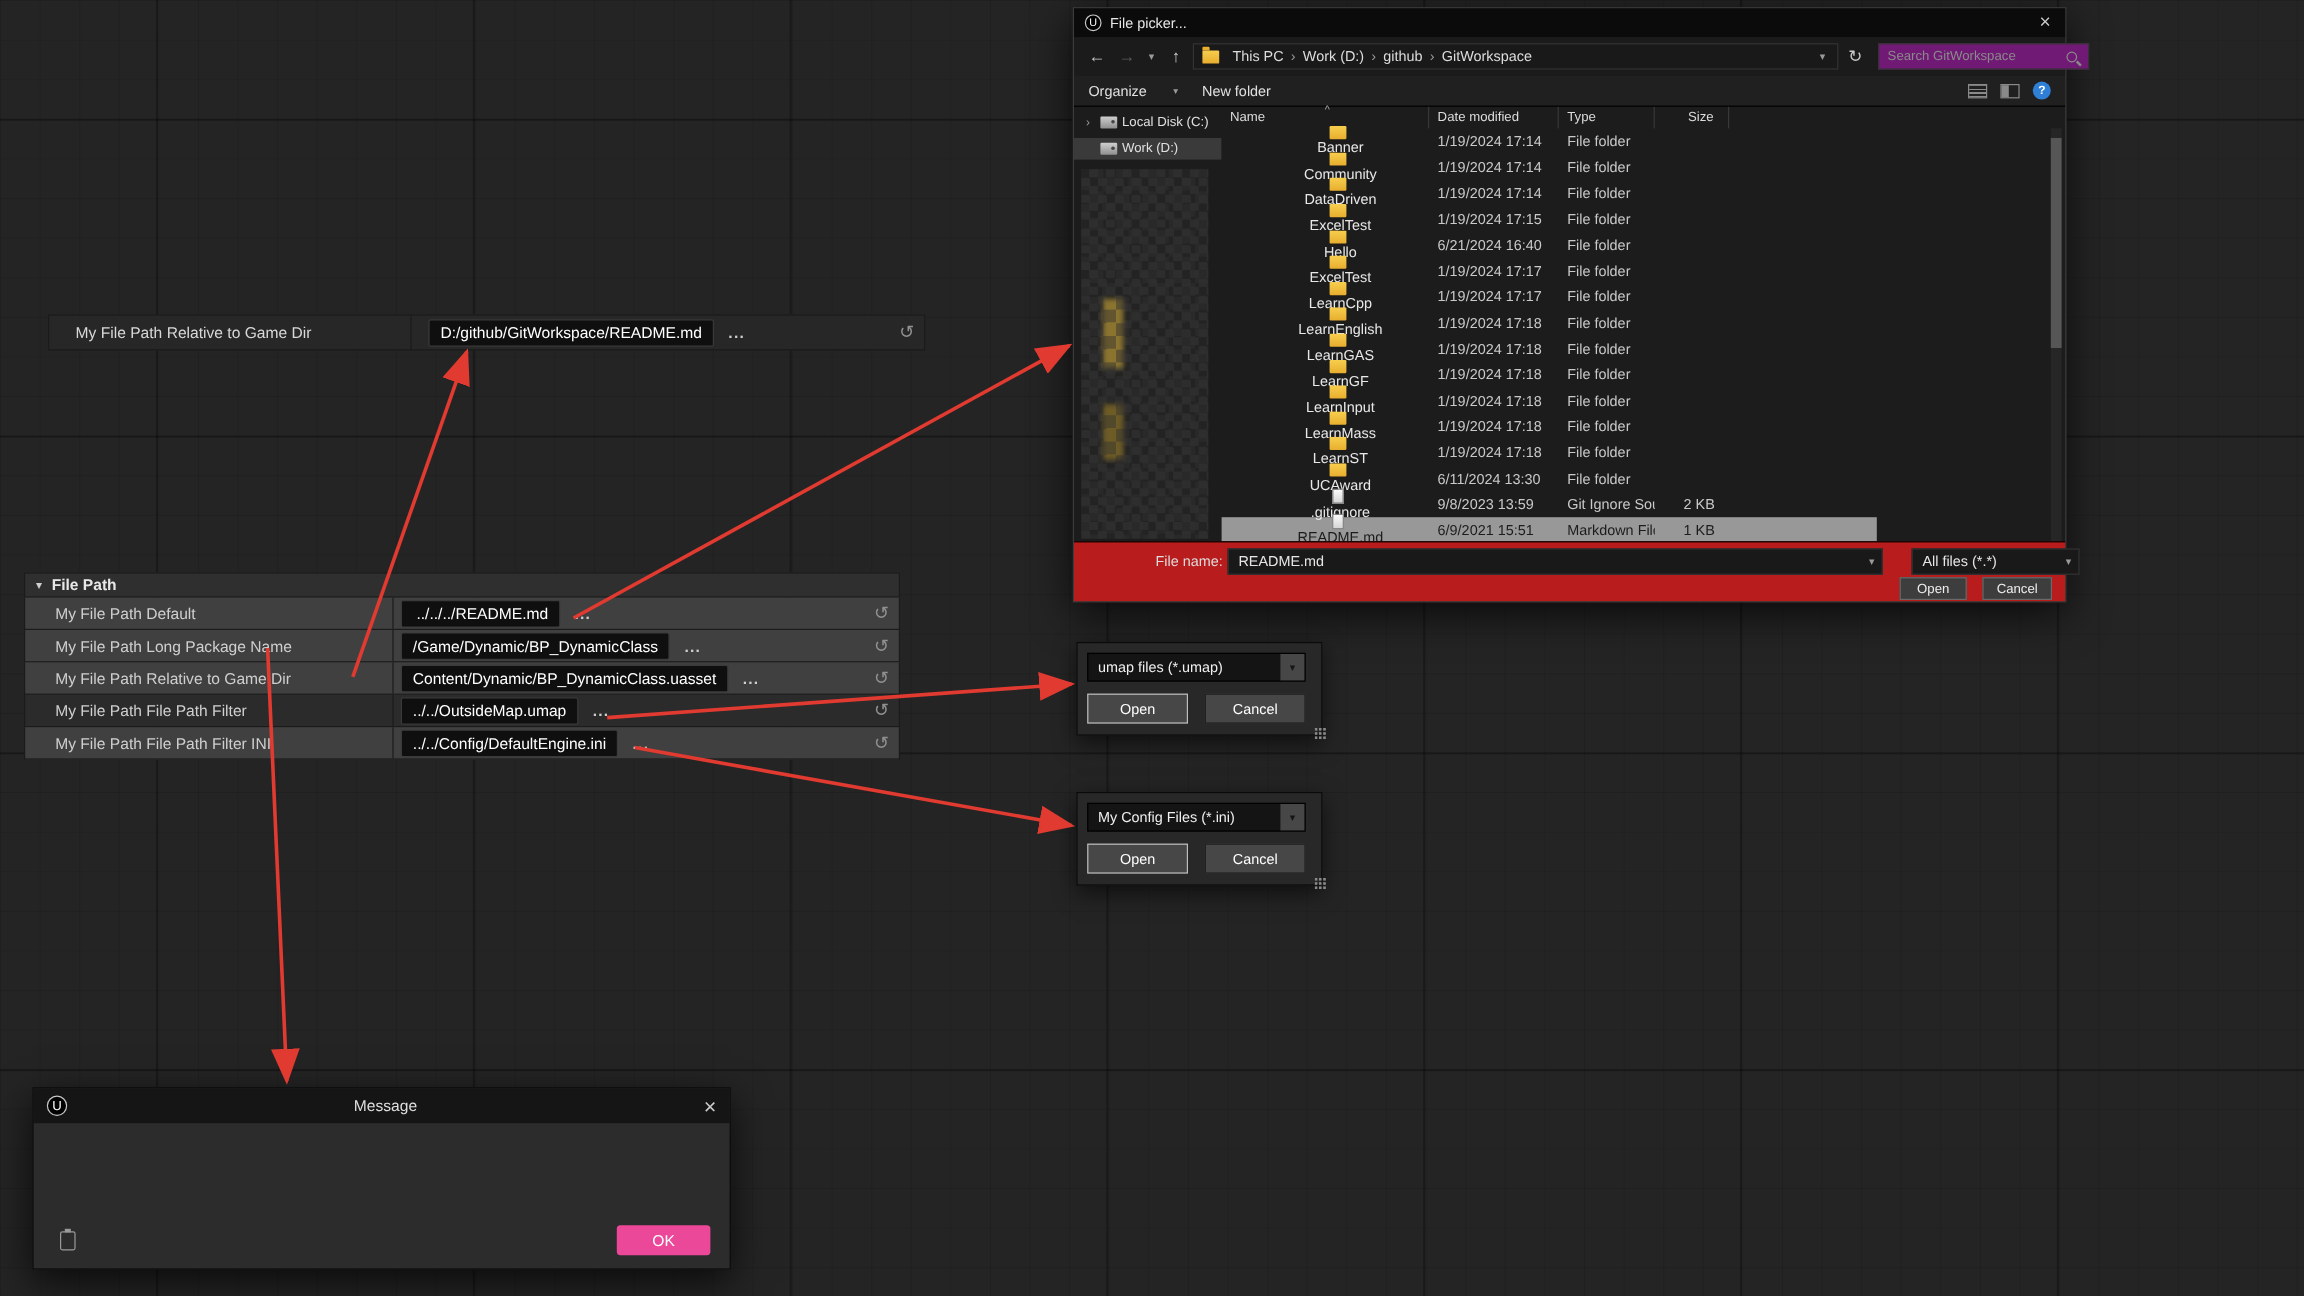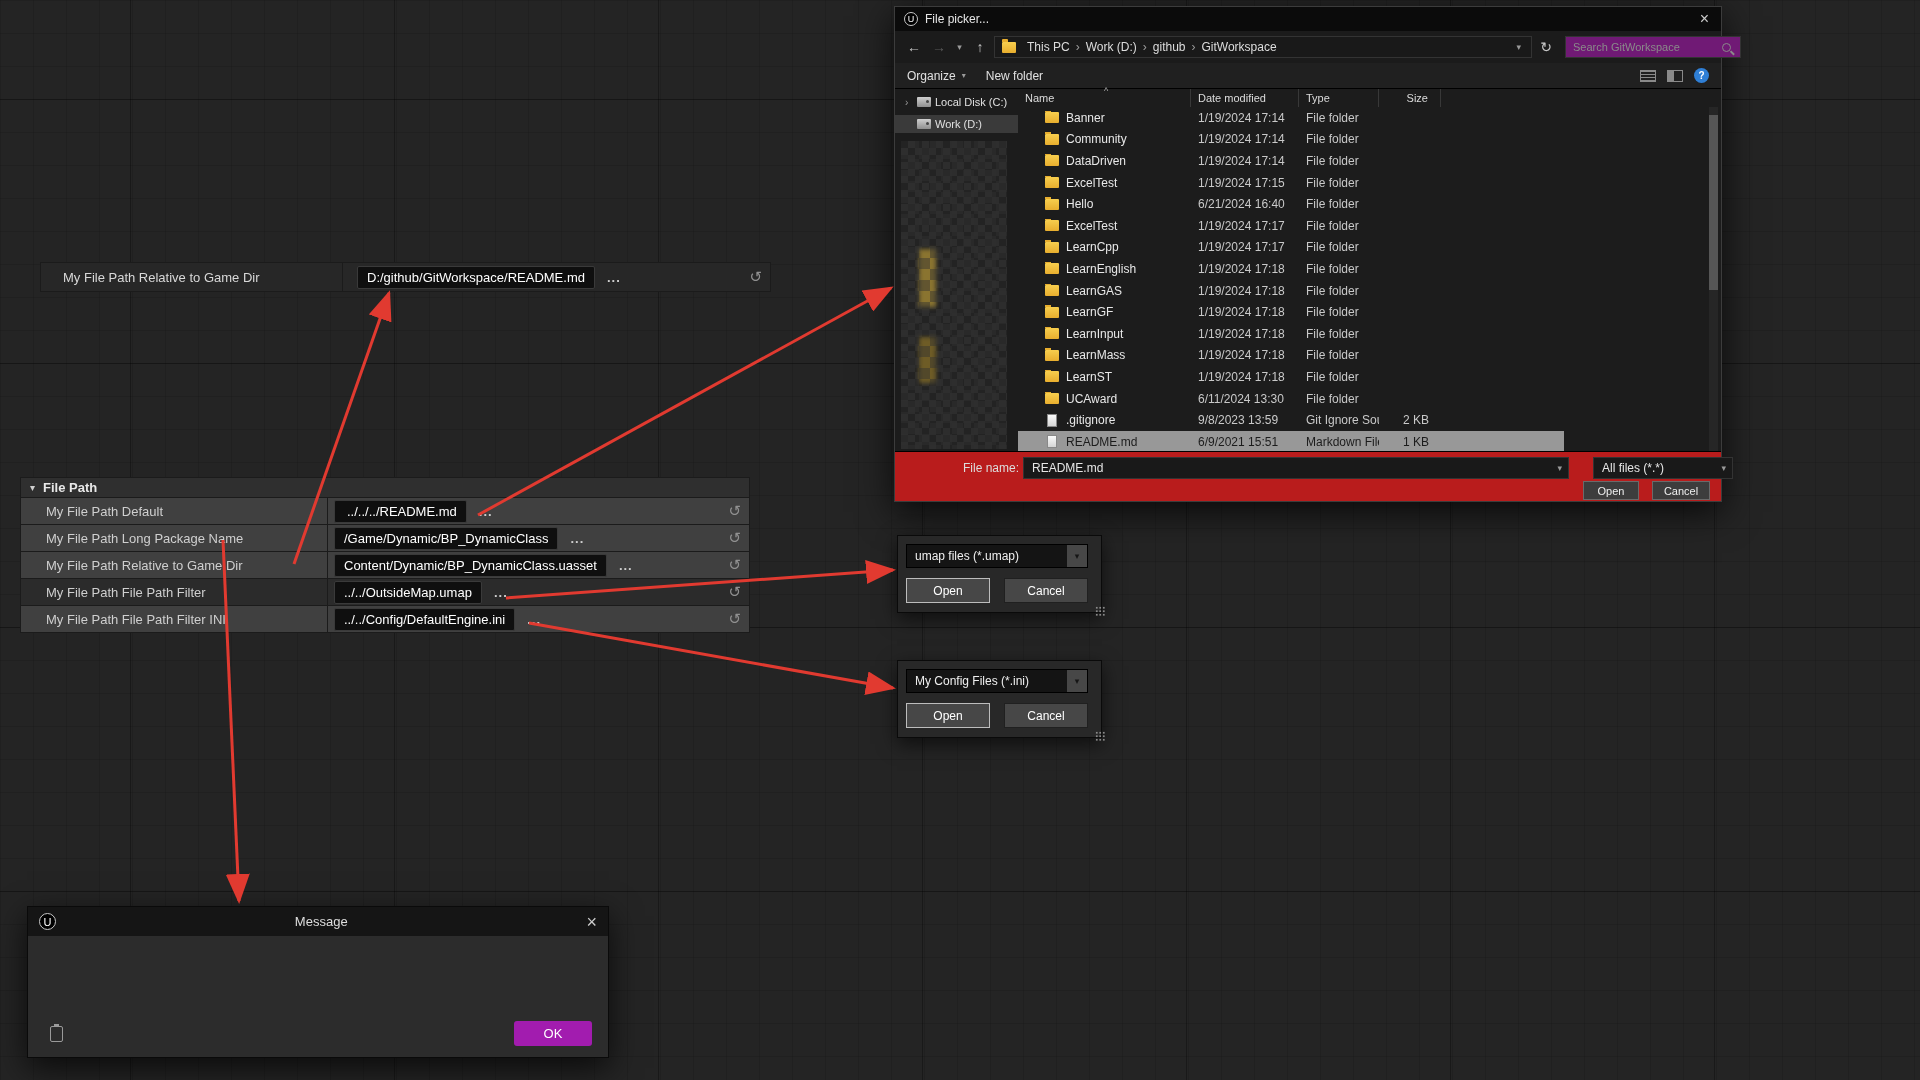--- a/index.html
+++ b/index.html
@@ -69,21 +69,21 @@
   .crumb { padding:0 6px; cursor:pointer; white-space:nowrap; }
   .sep { color:#9a9a9a; font-size:12px; }
   .addr-dd { margin-left:auto; color:#9a9a9a; font-size:9px; padding:0 5px; cursor:pointer; }
   .search { height:22px; flex:1; background:#701a75; border:1px solid #333; display:flex; align-items:center; margin-left:5px; }
   .search input { flex:1; background:transparent; border:none; outline:none; color:#cccccc; font-size:11px; padding:0 7px; font-family:"Liberation Sans", sans-serif; }
   .search input::placeholder { color:#8a8a8a; }
   .mag { width:9px; height:9px; border:1.5px solid #8a8a8a; border-radius:50%; position:relative; margin-right:9px; flex:none; }
   .mag::after { content:''; position:absolute; width:5px; height:1.5px; background:#8a8a8a; transform:rotate(45deg); left:7px; top:8px; }
 
   .pk-toolbar { position:absolute; top:56px; left:0; right:0; height:26px; background:#202020; border-bottom:1px solid #000; display:flex; align-items:center; padding:0 12px; gap:20px; font-size:12px; color:#e0e0e0; }
-  .tb-btn { cursor:pointer; display:flex; align-items:center; gap:6px; }
+  .tb-btn { cursor:pointer; display:flex; align-items:center; gap:22px; }
   .ddt { font-size:8px; color:#9a9a9a; }
   .tb-right { margin-left:auto; display:flex; gap:11px; align-items:center; }
   .view-ic { width:16px; height:12px; border:1px solid #8a8a8a; background:repeating-linear-gradient(#8a8a8a 0 1px, transparent 1px 3px); cursor:pointer; }
   .view-ic2 { width:16px; height:12px; border:1px solid #8a8a8a; position:relative; cursor:pointer; }
   .view-ic2::before { content:''; position:absolute; left:0; top:0; bottom:0; width:6px; background:#8a8a8a; }
   .help-ic { width:15px; height:15px; border-radius:50%; background:#2f7fd6; color:#fff; font-size:10px; font-weight:bold; display:flex; align-items:center; justify-content:center; cursor:pointer; }
 
   .pk-side { position:absolute; top:82px; left:0; width:123px; bottom:50px; overflow:hidden; }
   .side-item { height:18px; display:flex; align-items:center; gap:4px; font-size:11px; color:#e0e0e0; padding-left:10px; cursor:pointer; margin-top:4px; }
   .side-item.sel { background:#3a3a3a; }
@@ -98,21 +98,21 @@
   .b2 { left:18px; top:196px; width:17px; height:46px; background:#6e5c26; }
 
   .cols { position:absolute; top:82px; left:123px; width:560px; height:18px; display:flex; font-size:11px; color:#dcdcdc; }
   .col { border-right:1px solid #383838; display:flex; align-items:center; padding-left:7px; cursor:pointer; position:relative; }
   .c-name { width:173px; } .c-date { width:108px; } .c-type { width:80px; } .c-size { width:62px; justify-content:flex-end; padding-right:12px; }
   .caret { position:absolute; left:50%; top:-3px; font-style:normal; font-size:9px; color:#aaa; }
 
   .flist { position:absolute; top:100px; left:123px; width:560px; height:346px; }
   .frow { height:21.6px; display:flex; align-items:center; font-size:12px; color:#c9c9c9; width:546px; cursor:pointer; }
   .frow .cell { overflow:hidden; white-space:nowrap; }
-  .frow .c-name { display:flex; align-items:center; padding-left:25px; color:#e8e8e8; }
+  .frow .c-name { display:flex; align-items:center; padding-left:25px; color:#e8e8e8;flex-direction:column; }
   .frow .c-date, .frow .c-type { padding-left:7px; }
   .frow .c-size { display:flex; justify-content:flex-end; padding-right:12px; }
   .frow.selected { background:#989898; }
   .frow.selected .cell, .frow.selected .fname { color:#1c1c1c; }
   .fic { width:14px; height:11px; margin:0 7px 0 2px; flex:none; position:relative; }
   .icon-folder { background:linear-gradient(#f7ce4e,#e8ae2e); border-radius:1px; }
   .icon-folder::before { content:''; position:absolute; top:-3px; left:0; width:6px; height:3px; background:#e8ae2e; border-radius:1px 1px 0 0; }
   .icon-file { width:10px; height:13px; margin:0 9px 0 4px; background:linear-gradient(#fafafa,#d5d5d5); border:1px solid #888; }
 
   .vscroll { position:absolute; right:3px; top:100px; width:9px; height:346px; background:#262626; }
@@ -146,21 +146,21 @@
   .msg-title { height:29px; background:#151515; display:flex; align-items:center; padding:0 11px; }
   .msg-title .ue-logo { width:17px; height:17px; font-size:11px; }
   .msg-title-text { flex:1; text-align:center; font-size:13px; color:#dedede; }
   .msg-close { color:#cccccc; font-size:18px; line-height:18px; cursor:pointer; }
   .msg-body { display:flex; padding:16px 20px 4px 20px; gap:18px; }
   .warn { width:34px; height:30px; flex:none; margin-top:4px; }
   .msg-text { font-size:13px; color:#ececec; line-height:1.5; }
   .msg-foot { position:absolute; left:22px; right:16px; bottom:11px; display:flex; align-items:center; }
   .clip { width:13px; height:16px; border:1px solid #9a9a9a; border-radius:2px; position:relative; cursor:pointer; }
   .clip::before { content:''; position:absolute; top:-3px; left:3px; width:5px; height:3px; background:#9a9a9a; }
-  .ok { margin-left:auto; width:78px; height:25px; background:#a21caf; border:none; border-radius:3px; color:#fff; font-size:13px; font-family:"Liberation Sans", sans-serif; cursor:pointer; }
+  .ok { margin-left:auto; width:78px; height:25px; background:#ec4899; border:none; border-radius:3px; color:#fff; font-size:13px; font-family:"Liberation Sans", sans-serif; cursor:pointer; }
 
   
   .arrows { position:absolute; inset:0; width:1920px; height:1080px; z-index:60; pointer-events:none; }
 </style>
 </head>
 <body>
 
 <svg class="arrows">
   <defs>
     <marker id="ah" markerWidth="10" markerHeight="8" refX="9" refY="4" orient="auto">

